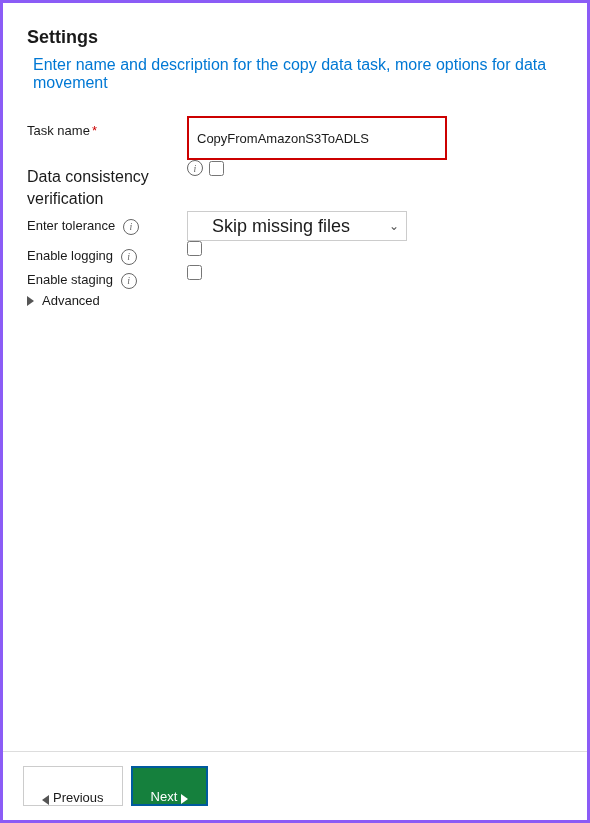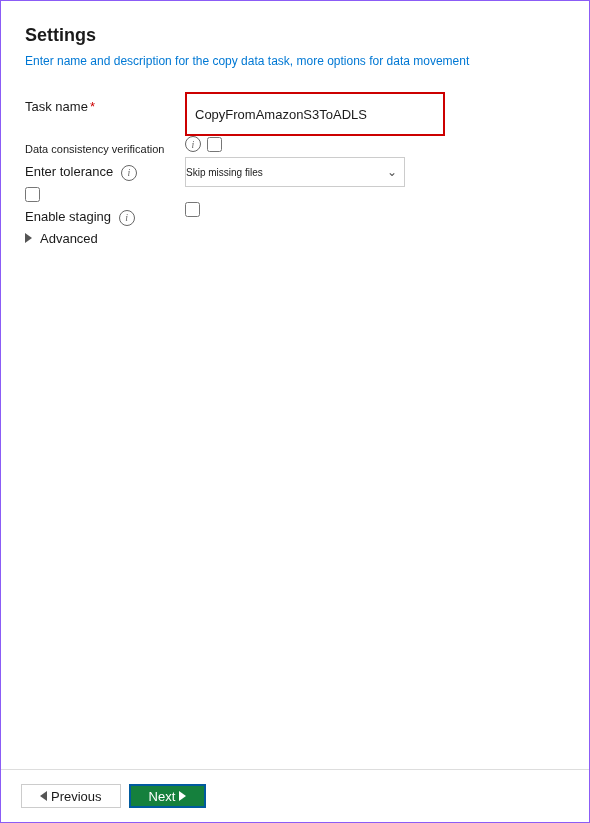--- a/index.html
+++ b/index.html
@@ -14,38 +14,39 @@
       width: 590px;
       height: 823px;
       overflow: hidden;
       display: flex;
       flex-direction: column;
     }
     .page-container {
       flex: 1;
       display: flex;
       flex-direction: column;
-      border: 1px solid #8b5cf6;
+      border: 3px solid #8b5cf6;
       margin: 0;
     }
     .content-area {
       flex: 1;
       padding: 24px 24px 16px 24px;
       overflow-y: auto;
     }
     .page-title {
       font-size: 18px;
       font-weight: 600;
       color: #1a1a1a;
       margin-bottom: 8px;
     }
     .page-subtitle {
-      font-size: 12px;
+      font-size: 16px;
       color: #0078d4;
       margin-bottom: 24px;
+      margin-left: 6px;
     }
     .form-row {
       display: flex;
       align-items: flex-start;
     }
     .form-label {
       width: 160px;
       min-width: 160px;
       font-size: 13px;
       color: #1a1a1a;
@@ -107,22 +108,22 @@
       cursor: pointer;
     }
     .select-wrapper {
       position: relative;
       width: 220px;
     }
     .select-input {
       width: 100%;
       height: 30px;
       border: 1px solid #ccc;
-      padding: 4px 30px 4px 0;
-      font-size: 10px;
+      padding: 4px 30px 4px 24px;
+      font-size: 18px;
       appearance: none;
       -webkit-appearance: none;
       background: #fff;
       color: #1a1a1a;
       cursor: pointer;
       outline: none;
     }
     .select-arrow {
       position: absolute;
       right: 8px;
@@ -152,29 +153,29 @@
       color: #1a1a1a;
     }
     .footer {
       border-top: 1px solid #ddd;
       padding: 14px 20px;
       display: flex;
       align-items: center;
       background: #fff;
     }
     .btn {
-      height: 24px;
+      height: 40px;
       padding: 0 18px;
       font-size: 13px;
       cursor: pointer;
       border: 1px solid #ccc;
       background: #fff;
       color: #1a1a1a;
       display: flex;
-      align-items: center;
+      align-items: flex-end;
       gap: 4px;
       margin-right: 8px;
     }
     .btn-primary {
       background: #15803d;
       color: #fff;
       border: 2px solid #005a9e;
     }
     .btn-chevron-left {
       display: inline-block;
@@ -188,21 +189,21 @@
       display: inline-block;
       width: 0;
       height: 0;
       border-top: 5px solid transparent;
       border-bottom: 5px solid transparent;
       border-left: 7px solid #fff;
     }
     .form-label-multiline {
       width: 160px;
       min-width: 160px;
-      font-size: 11px;
+      font-size: 16px;
       color: #1a1a1a;
       padding-top: 6px;
       line-height: 1.4;
     }
   </style>
 </head>
 <body>
 
 <div class="page-container">
   <div class="content-area">
@@ -243,20 +244,24 @@
             <option>Skip missing files</option>
             <option>Skip incompatible rows</option>
             <option>None</option>
           </select>
           <span class="select-arrow">⌄</span>
         </div>
       </div>
     </div>
 
     <div class="form-row">
+      <div class="form-label">
+        <span>Enable logging</span>
+        <span class="info-icon" style="margin-left:4px; display:inline-flex;">i</span>
+      </div>
       <div class="form-control-area">
         <input type="checkbox" class="checkbox-input" style="">
       </div>
     </div>
 
     <div class="form-row">
       <div class="form-label">
         <span>Enable staging</span>
         <span class="info-icon" style="margin-left:4px; display:inline-flex;">i</span>
       </div>

